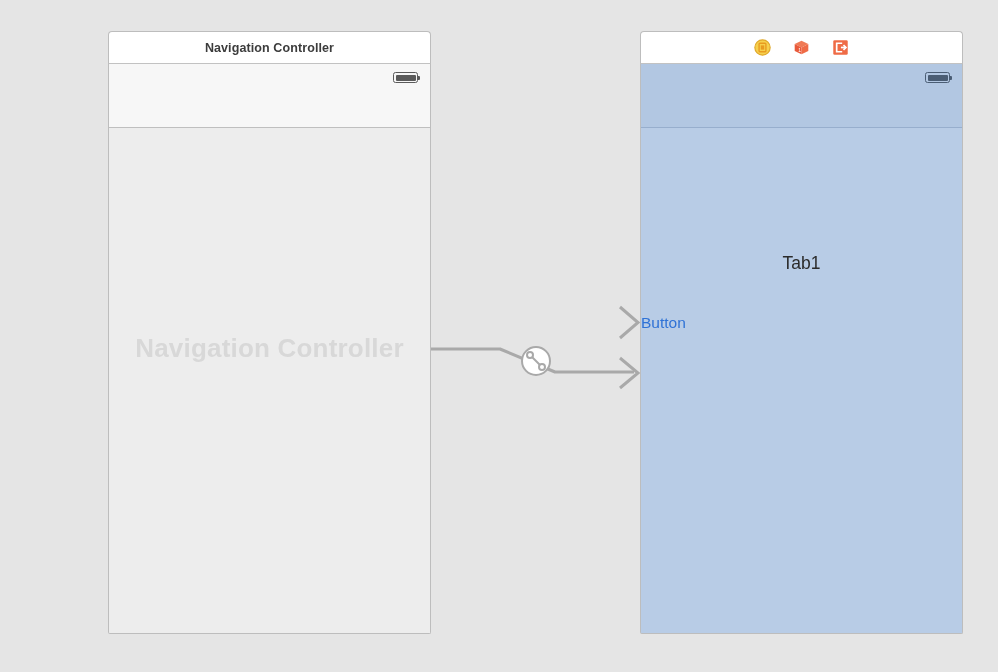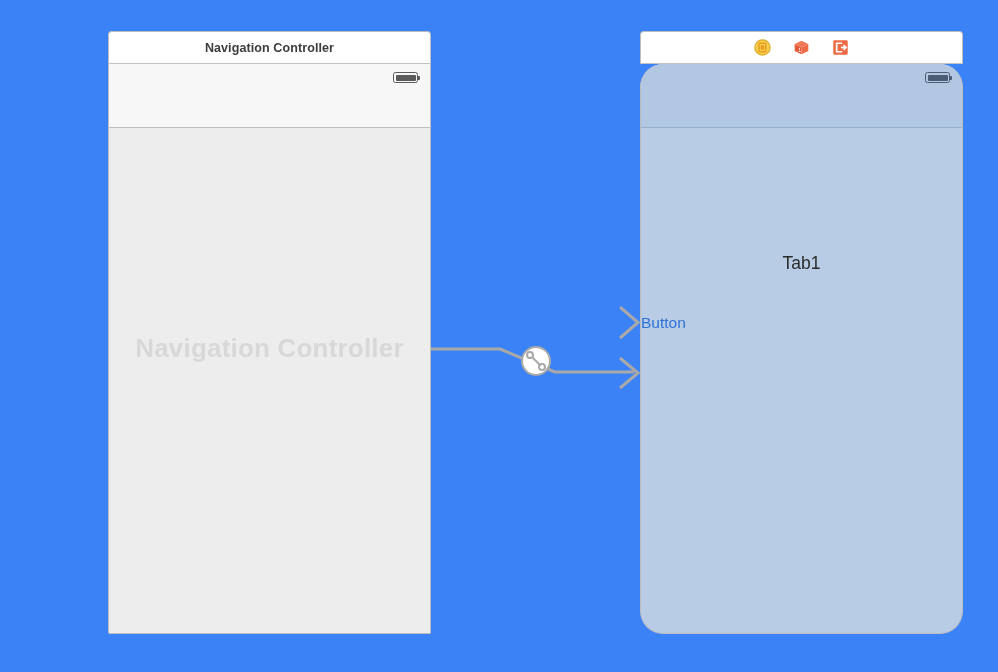--- a/index.html
+++ b/index.html
@@ -10,21 +10,21 @@
     width: 998px;
     height: 672px;
     background: #ffffff;
     font-family: "Liberation Sans", sans-serif;
     overflow: hidden;
     position: relative;
   }
   .canvas {
     position: absolute;
     inset: 0;
-    background: #3b82f6;
+    background: #e5e5e5;
     padding-left: 20px;
   }
 
   
   .scene {
     position: absolute;
   }
   .scene-dock {
     position: absolute;
     left: 0;
@@ -100,21 +100,20 @@
   
   #scene-tab {
     left: 640px;
     top: 31px;
     width: 323px;
     height: 603px;
   }
   #scene-tab .device {
     height: 570px;
     background: #b8cce6;
-    border-radius: 23px;
   }
   .navbar-area-blue {
     position: absolute;
     left: 0;
     top: 0;
     width: 100%;
     height: 64px;
     box-sizing: border-box;
     background: #b2c7e2;
     border-bottom: 1px solid #97aecd;

